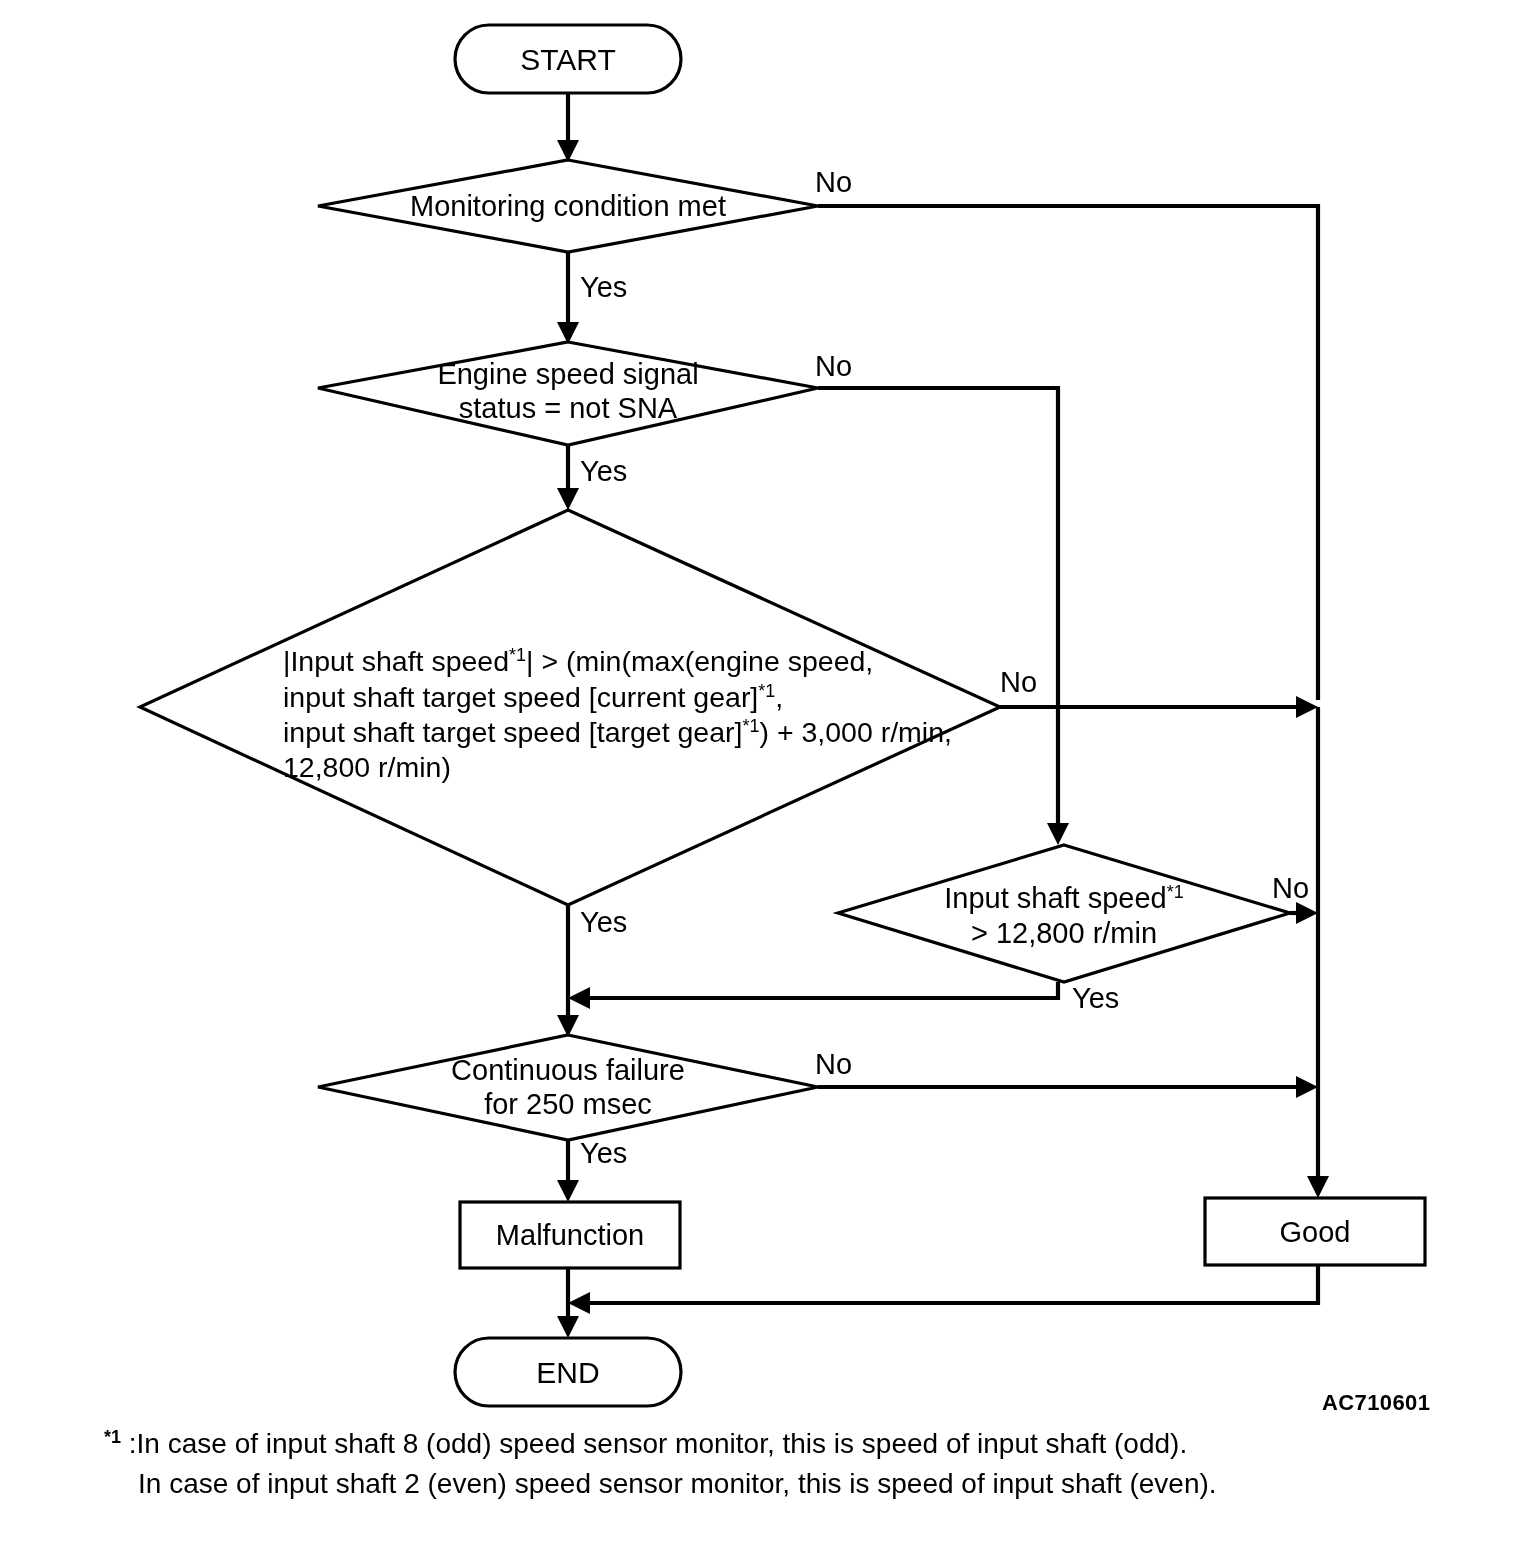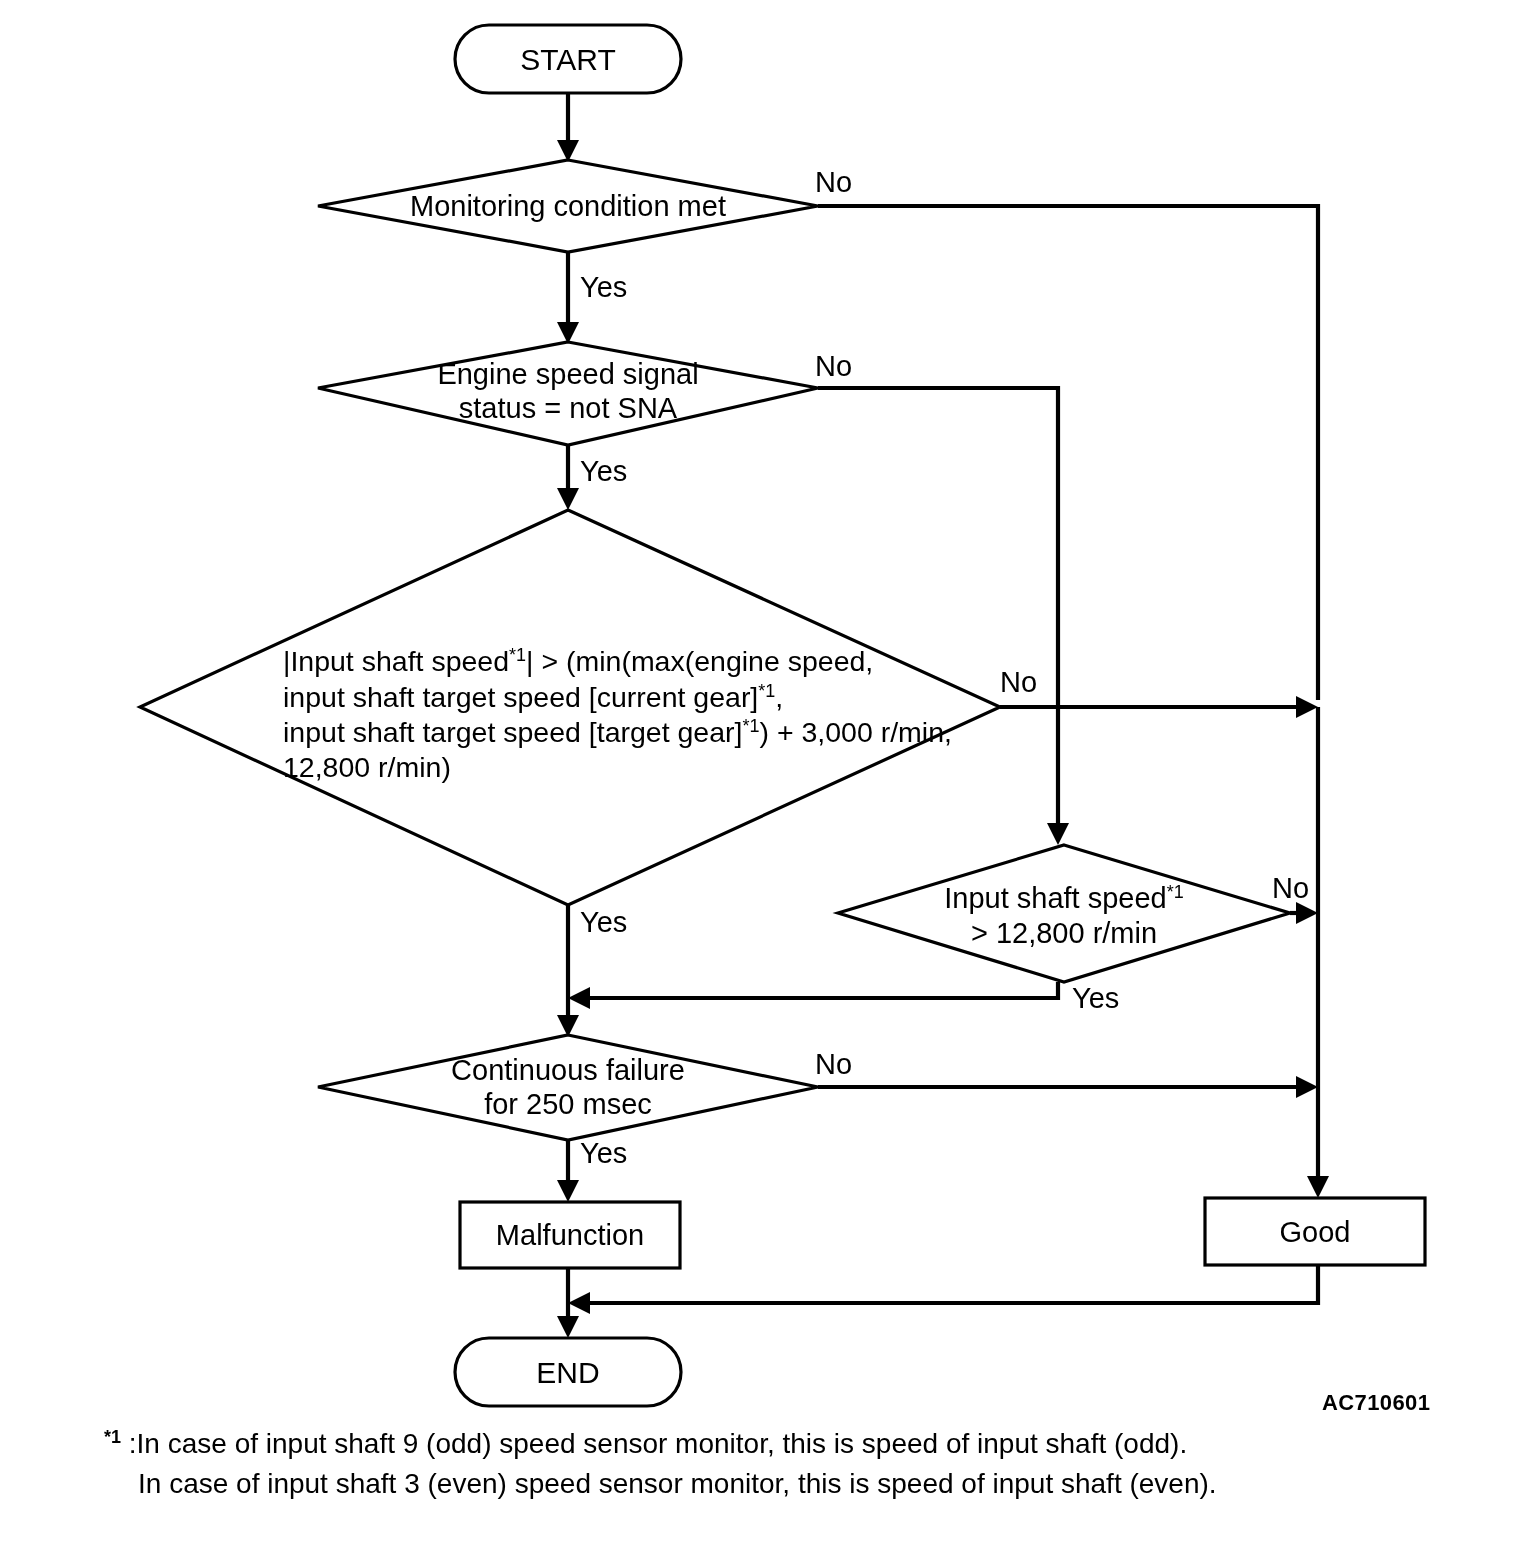--- a/index.html
+++ b/index.html
@@ -230,14 +230,14 @@
     </g>
 
     <g>
       <rect class="shape-outline" x="455" y="1338" width="226" height="68" rx="34" ry="34"></rect>
       <text class="term-label" x="568" y="1383" text-anchor="middle">END</text>
     </g>
 
     <text class="code-label" x="1322" y="1410">AC710601</text>
   </svg>
 
-  <div class="footnote"><span style="font-size:18px;font-weight:bold;vertical-align:super;line-height:0;">*1</span><span> :In case of input shaft 9 (odd) speed sensor monitor, this is speed of input shaft (odd).</span><span class="fn-line2">In case of input shaft 3 (even) speed sensor monitor, this is speed of input shaft (even).</span></div>
+  <div class="footnote"><span style="font-size:18px;font-weight:bold;vertical-align:super;line-height:0;">*1</span><span> :In case of input shaft 8 (odd) speed sensor monitor, this is speed of input shaft (odd).</span><span class="fn-line2">In case of input shaft 2 (even) speed sensor monitor, this is speed of input shaft (even).</span></div>
 </div>
 
 </body></html>

